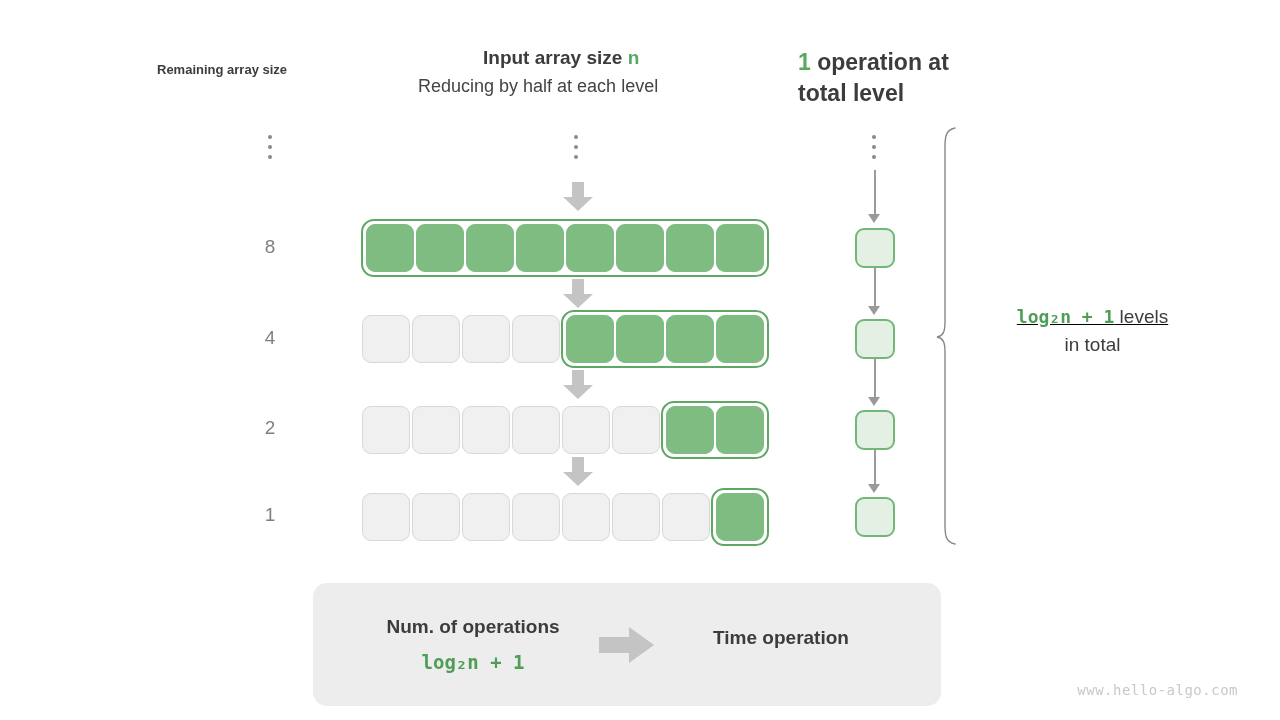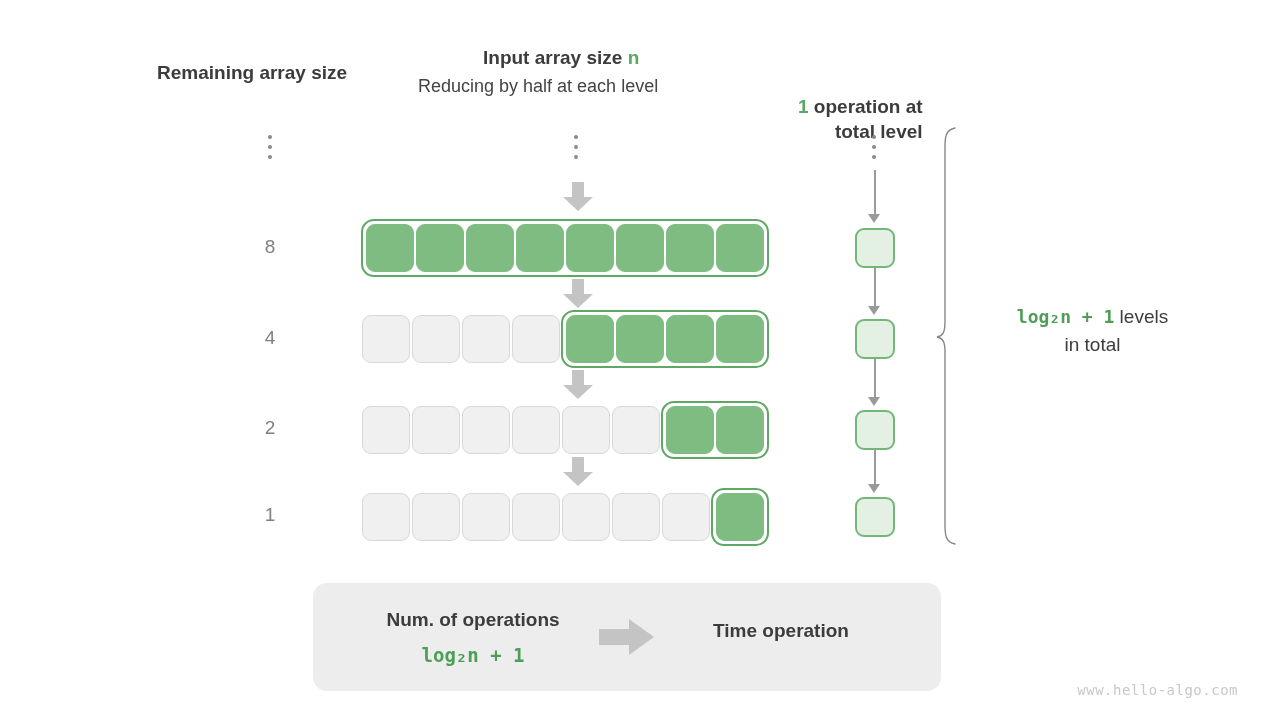--- a/index.html
+++ b/index.html
@@ -24,41 +24,40 @@
   
   .hdr {
     position: absolute;
     font-weight: bold;
     color: #3C3C3C;
     white-space: nowrap;
   }
   .hdr-remaining {
     left: 157px;
     top: 62px;
-    font-size: 19px;
+    font-size: 13px;
   }
   .hdr-input {
     left: 483px;
     top: 47px;
     font-size: 19px;
   }
   .hdr-input-sub {
     left: 418px;
     top: 76px;
     font-size: 18px;
     font-weight: normal;
     color: #444444;
   }
   .hdr-ops {
     left: 798px;
     top: 47px;
-    font-size: 19px;
-    text-align: right;
+    font-size: 23px;
+    text-align: left;
     line-height: 1.33;
-    margin-top: 47px;
   }
   .green-accent { color: #5BA863; }
 
   
   .dots {
     position: absolute;
     display: flex;
     flex-direction: column;
     gap: 6px;
     align-items: center;
@@ -157,37 +156,37 @@
     top: 126px;
   }
   .right-note {
     position: absolute;
     left: 985px;
     top: 303px;
     width: 215px;
     text-align: center;
     line-height: 1.45;
   }
-  .right-note .line1 { font-size: 19px; white-space: nowrap; }
+  .right-note .line1 { font-size: 19px; white-space: nowrap; text-decoration: underline; }
   .right-note .line2 { font-size: 19px; color: #3C3C3C; }
   .mono-green {
     font-family: "DejaVu Sans Mono", "Liberation Mono", monospace;
     color: #4E9E57;
     font-weight: bold;
     font-size: 18px;
   }
   .note-plain { color: #3C3C3C; }
 
   
   .summary {
     position: absolute;
     left: 313px;
     top: 583px;
     width: 628px;
-    height: 108px;
+    height: 123px;
     background: #EDEDED;
     border-radius: 14px;
     display: flex;
     align-items: center;
     justify-content: space-between;
     padding: 0 34px;
     box-sizing: border-box;
   }
   .sum-col {
     text-align: center;

